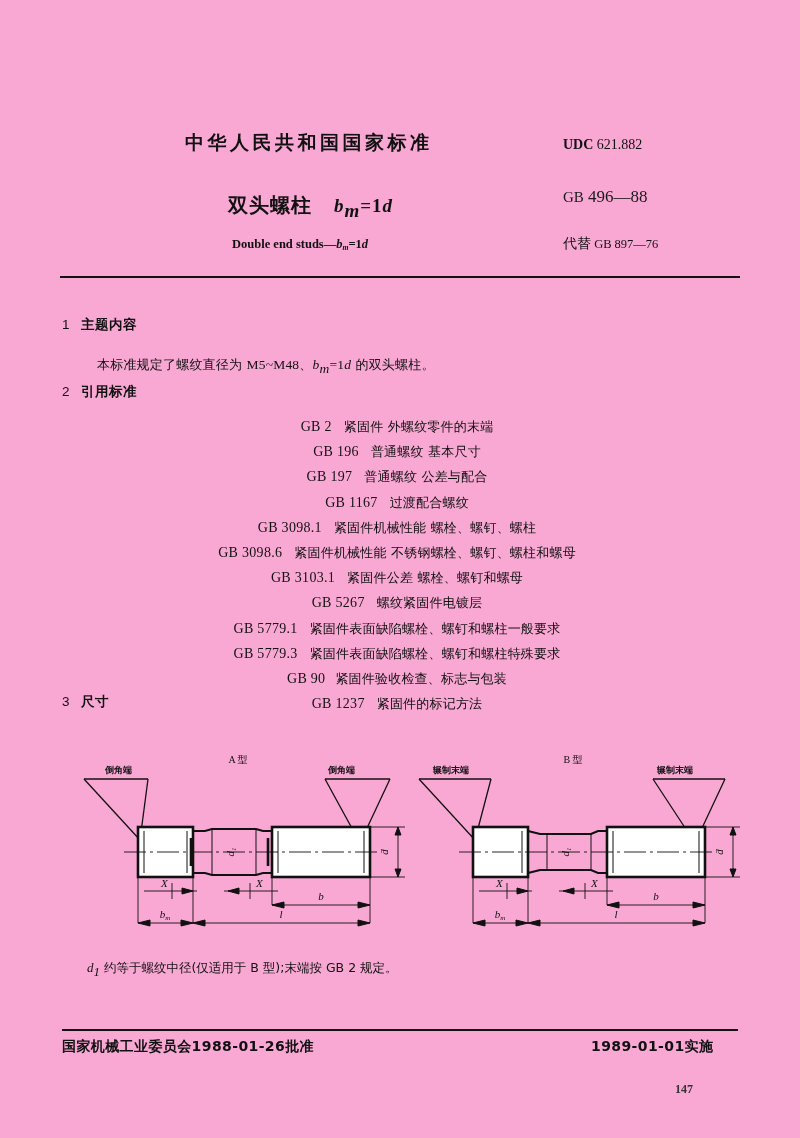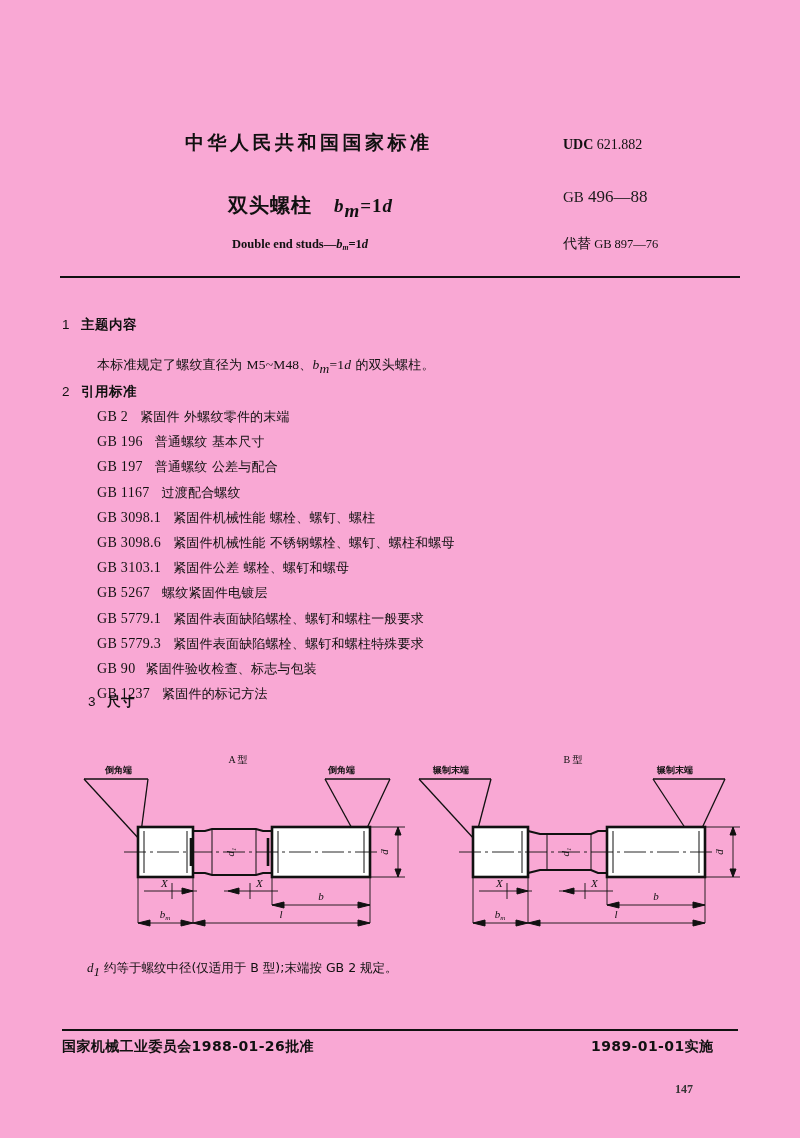--- a/index.html
+++ b/index.html
@@ -126,22 +126,23 @@
     white-space: nowrap;
     letter-spacing: 0.2px;
     margin-top: 8px;
   }
   .para .rm { font-family: "Liberation Serif", serif; font-size: 13.5px; }
   .para .mathi { font-family: "Liberation Serif", serif; font-style: italic; font-size: 13.5px; }
 
   .reflist {
     position: absolute;
     left: 97px;
-    top: 404px;
+    top: 414px;
     width: 600px;
+    text-align: center;
   }
   .refrow {
     height: 25.2px;
     font-family: "DejaVu Sans", sans-serif;
     font-size: 13px;
     white-space: nowrap;
     letter-spacing: 0.2px;
     line-height: 25.2px;
   }
   .refrow .code {
@@ -266,21 +267,21 @@
     <div class="refrow"><span class="code">GB 3098.1</span><span class="sp1"></span><span>紧固件机械性能   螺栓、螺钉、螺柱</span></div>
     <div class="refrow"><span class="code">GB 3098.6</span><span class="sp1"></span><span>紧固件机械性能   不锈钢螺栓、螺钉、螺柱和螺母</span></div>
     <div class="refrow"><span class="code">GB 3103.1</span><span class="sp1"></span><span>紧固件公差   螺栓、螺钉和螺母</span></div>
     <div class="refrow"><span class="code">GB 5267</span><span class="sp1"></span><span>螺纹紧固件电镀层</span></div>
     <div class="refrow"><span class="code">GB 5779.1</span><span class="sp1"></span><span>紧固件表面缺陷螺栓、螺钉和螺柱一般要求</span></div>
     <div class="refrow"><span class="code">GB 5779.3</span><span class="sp1"></span><span>紧固件表面缺陷螺栓、螺钉和螺柱特殊要求</span></div>
     <div class="refrow"><span class="code">GB 90</span><span class="sp2"></span><span>紧固件验收检查、标志与包装</span></div>
     <div class="refrow"><span class="code">GB 1237</span><span class="sp1"></span><span>紧固件的标记方法</span></div>
   </div>
 
-  <div class="sec-head" style="left:62px; top:693px;margin-left:26px;">
+  <div class="sec-head" style="left:62px; top:693px;">
     <span class="num">3</span><span class="gp"></span><span>尺寸</span>
   </div>
 
   <div class="figure">
   <svg width="700" height="200" viewBox="0 0 700 200" xmlns="http://www.w3.org/2000/svg">
     <g fill="none" stroke="#111" stroke-width="1">
 
     <g>
       <text class="svg-lbl" x="178" y="28" text-anchor="middle" fill="#111" stroke="none">A 型</text>
 

